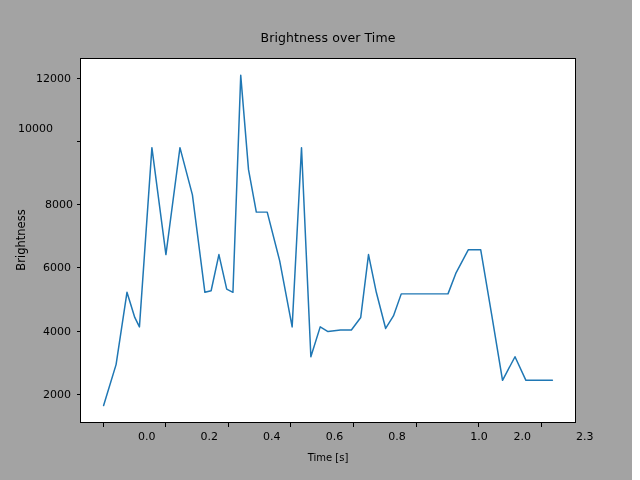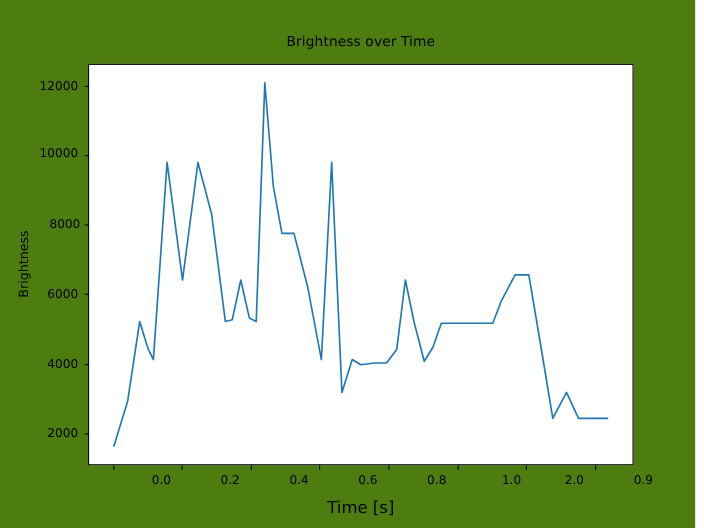--- a/index.html
+++ b/index.html
@@ -12,21 +12,21 @@
     width: 640px;
     height: 480px;
     font-family: "DejaVu Sans", sans-serif;
     color: #000000;
     overflow: hidden;
   }
   #figure {
     position: relative;
     width: 632px;
     height: 480px;
-    background: #4d7c0f;
+    background: #a3a3a3;
   }
   #chart-title {
     position: absolute;
     left: 80px;
     top: 30px;
     width: 496px;
     text-align: center;
     font-size: 12.5px;
     color: #000000;
     letter-spacing: 0.1px;
@@ -77,21 +77,21 @@
     width: 1px;
     height: 3.5px;
     top: 423px;
   }
   #xaxis-label {
     position: absolute;
     left: 80px;
     top: 452px;
     width: 496px;
     text-align: center;
-    font-size: 15px;
+    font-size: 10px;
     color: #000000;
   }
   #yaxis-label {
     position: absolute;
     left: 0px;
     top: 240px;
     font-size: 11.5px;
     color: #000000;
     transform: translate(-50%, -50%) rotate(-90deg);
     transform-origin: center center;
@@ -107,32 +107,32 @@
   <div id="chart-title">Brightness over Time</div>
 
   <div id="yaxis-label">Brightness</div>
   <div id="xaxis-label">Time [s]</div>
 
   <div id="ytick-labels">
       <div class="tick-label ytick-label" style="left: 0px; width: 71px; top: 393.756px;">2000</div>
       <div class="tick-label ytick-label" style="left: 0px; width: 71px; top: 330.525px;">4000</div>
       <div class="tick-label ytick-label" style="left: 0px; width: 71px; top: 267.294px;">6000</div>
       <div class="tick-label ytick-label" style="left: 2px; width: 71px; top: 204.063px;">8000</div>
-      <div class="tick-label ytick-label" style="left: 0px; width: 71px; top: 139px;">10000</div>
+      <div class="tick-label ytick-label" style="left: 0px; width: 71px; top: 128px; text-align: center;">10000</div>
       <div class="tick-label ytick-label" style="left: 0px; width: 71px; top: 77.6016px;">12000</div>
     </div>
   <div id="xtick-labels">
       <div class="tick-label xtick-label" style="left: 102.688px; top: 430px;">0.0</div>
       <div class="tick-label xtick-label" style="left: 165.274px; top: 430px;">0.2</div>
       <div class="tick-label xtick-label" style="left: 227.861px; top: 430px;">0.4</div>
       <div class="tick-label xtick-label" style="left: 290.448px; top: 430px;">0.6</div>
       <div class="tick-label xtick-label" style="left: 353.035px; top: 430px;">0.8</div>
-      <div class="tick-label xtick-label" style="left: 421px; top: 430px;">1.0</div>
+      <div class="tick-label xtick-label" style="left: 435px; top: 430px;">1.0</div>
       <div class="tick-label xtick-label" style="left: 478.208px; top: 430px;">2.0</div>
-      <div class="tick-label xtick-label" style="left: 540.795px; top: 430px;">0.9</div>
+      <div class="tick-label xtick-label" style="left: 540.795px; top: 430px;">2.3</div>
     </div>
 
   <div id="plot-area">
     <svg id="plot-svg" viewBox="0 0 496 365" preserveAspectRatio="none">
       <polyline id="data-line" fill="none" stroke="#1f77b4" stroke-width="1.5" stroke-linejoin="round" stroke-linecap="round" points="22.69,348.40 35.21,307.30 46.16,234.59 53.98,259.88 58.68,269.36 71.19,89.16 85.27,196.65 99.36,89.16 111.87,136.58 124.39,234.59 130.65,233.01 138.47,196.65 146.30,231.42 152.56,234.59 160.38,16.44 168.20,111.29 176.03,153.97 186.98,153.97 199.50,202.97 212.01,269.36 221.40,89.16 230.79,299.40 240.18,269.36 248.00,274.11 260.52,272.52 271.47,272.52 280.86,259.88 288.68,196.65 296.50,234.59 305.89,270.94 313.72,258.30 321.54,236.17 335.62,236.17 349.70,236.17 362.22,236.17 368.48,236.17 376.30,215.62 388.82,191.91 401.34,191.91 412.29,256.72 423.24,323.11 435.76,299.40 446.71,323.11 460.79,323.11 473.31,323.11"></polyline>
     </svg>
   </div>
 
 <div class="tick-mark ytick-mark" style="top: 393.756px;"></div>
     <div class="tick-mark ytick-mark" style="top: 330.525px;"></div>

